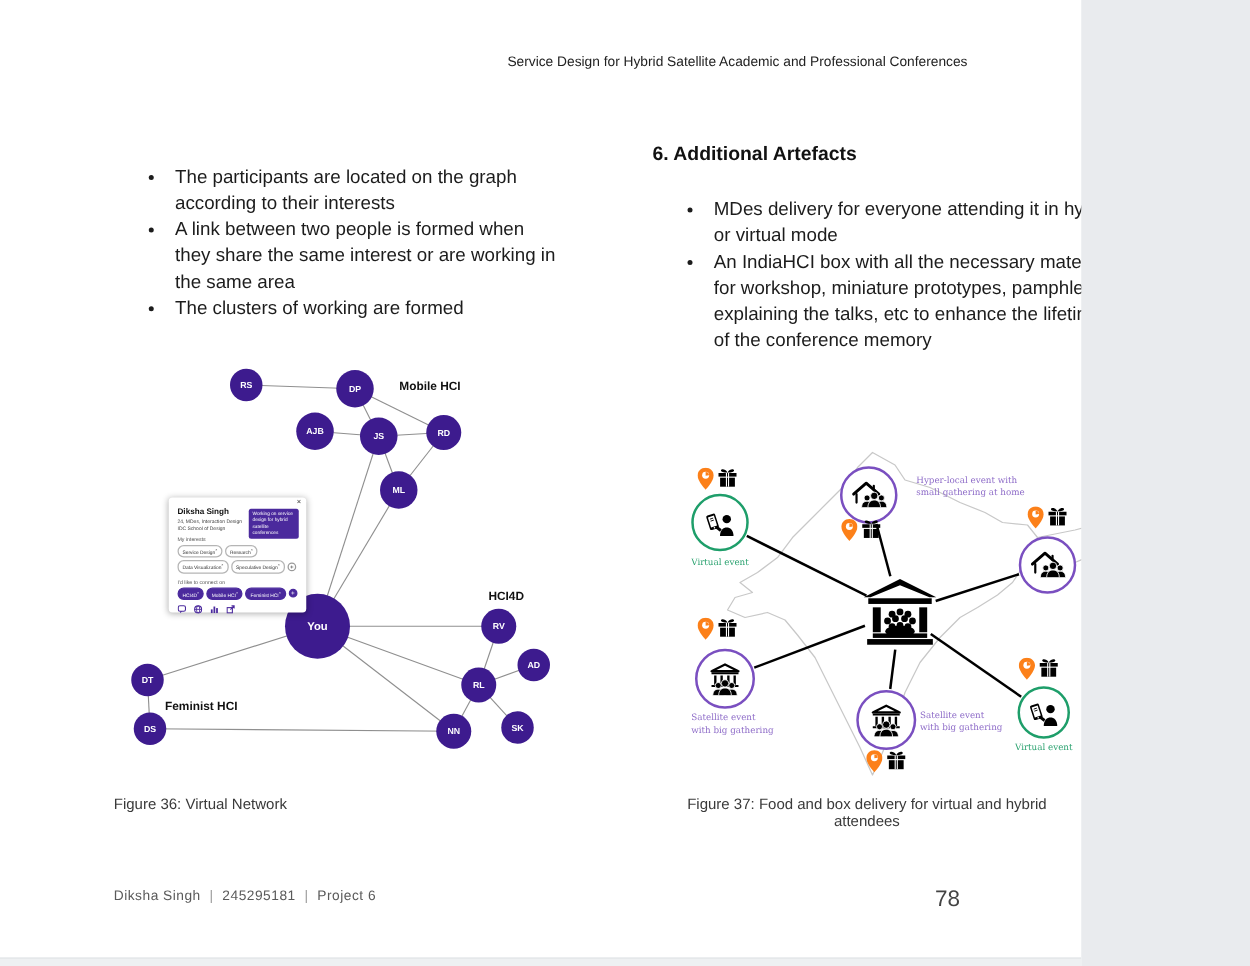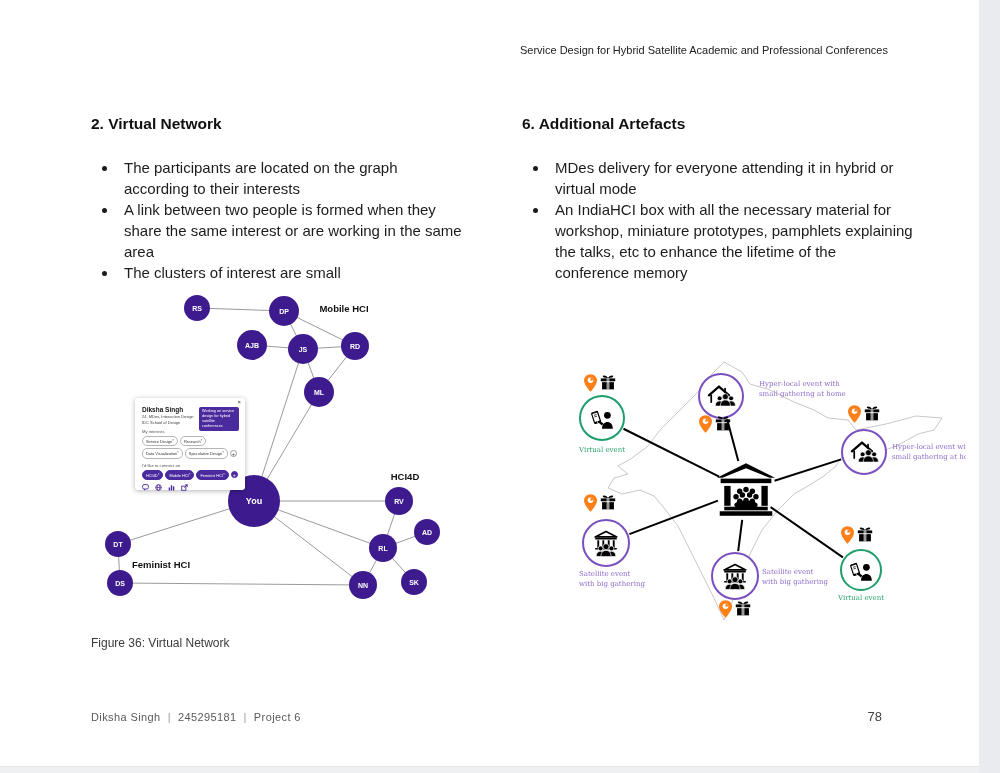--- a/index.html
+++ b/index.html
@@ -1,32 +1,32 @@
 <!DOCTYPE html>
 <html><head>
 <meta charset="utf-8">
 <style>
   html,body{margin:0;padding:0;background:#e9ebee;}
-  #page{position:relative;width:979px;height:773px;background:#ffffff;overflow:hidden;
+  #page{position:relative;width:865px;height:773px;background:#ffffff;overflow:hidden;
         font-family:"Liberation Sans",sans-serif;color:#1a1a1a;}
   .header-title{position:absolute;top:44px;right:91px;font-size:11px;color:#222;}
   .col{position:absolute;top:115px;}
   .col h2{font-size:15.5px;font-weight:bold;margin:0 0 24px 0;color:#111;}
-  .col ul{margin:0;padding:0 0 0 27px;font-size:15px;line-height:21px;color:#1c1c1c;}
+  .col ul{margin:16px;padding:0 0 0 27px;font-size:15px;line-height:21px;color:#1c1c1c;}
   .col ul li{margin:0;padding-left:6px;}
   #leftcol{left:91px;width:372px;}
   #rightcol{left:522px;width:392px;}
   .caption{position:absolute;top:636px;font-size:12px;color:#3a3a3a;letter-spacing:0;text-align:center;}
   #cap36{left:91px;} #cap37{left:522px;}
   .footer{position:absolute;top:711px;left:91px;font-size:11px;color:#5a5a5a;letter-spacing:.4px;}
   .footer .sep{color:#9a9a9a;padding:0 7px;}
-  .pagenum{position:absolute;top:709px;right:97px;font-size:13px;color:#444;}
+  .pagenum{position:absolute;top:709px;right:97px;font-size:18px;color:#444;}
   .bottom-strip{position:absolute;left:0;bottom:0;width:100%;height:6px;background:#eef0f2;border-top:1px solid #e2e5e8;}
   #fig36{position:absolute;left:85px;top:285px;width:385px;height:350px;}
-  #fig37{position:absolute;left:556px;top:358px;width:410px;height:272px;}
+  #fig37{position:absolute;left:530px;top:358px;width:410px;height:272px;}
   
   #card{position:absolute;left:50px;top:113px;width:110px;height:92px;background:#fff;border-radius:3px;
         box-shadow:0 1px 5px rgba(0,0,0,.3);padding:6px 6px 4px 7px;box-sizing:border-box;font-family:"Liberation Sans",sans-serif;}
   #card .close{position:absolute;top:1px;right:4px;font-size:6px;color:#333;line-height:6px;}
   #card .name{font-size:6.5px;font-weight:bold;color:#111;margin-top:2px;}
   #card .sub{font-size:4px;color:#444;line-height:5px;margin-top:1px;width:58px;}
   #card .badge{position:absolute;top:9px;right:6px;width:40px;background:#4b2a9d;color:#fff;font-size:3.8px;
         line-height:5px;border-radius:2px;padding:2px 3px;box-sizing:border-box;}
   #card .lbl{font-size:4.2px;color:#555;margin-top:4px;margin-bottom:2px;}
   .chiprow{display:flex;flex-wrap:wrap;gap:2px;align-items:center;}
@@ -38,25 +38,24 @@
   .iconrow{display:flex;gap:6px;margin-top:4px;align-items:center;}
 </style>
 </head>
 <body>
 
 <div id="page">
 
   <div class="header-title">Service Design for Hybrid Satellite Academic and Professional Conferences</div>
 
   <div id="leftcol" class="col">
-    <h2>2. Virtual Network</h2>
     <ul>
         <li>The participants are located on the graph according to their interests</li>
         <li>A link between two people is formed when they share the same interest or are working in the same area</li>
-        <li>The clusters of interest are small</li>
+        <li>The clusters of working are formed</li>
       </ul>
   </div>
 
   <div id="rightcol" class="col">
     <h2>6. Additional Artefacts</h2>
     <ul>
         <li>MDes delivery for everyone attending it in hybrid or virtual mode</li>
         <li>An IndiaHCI box with all the necessary material for workshop, miniature prototypes, pamphlets explaining the talks, etc to enhance the lifetime of the conference memory</li>
       </ul>
   </div>
@@ -277,19 +276,20 @@
           <use href="#ic-gift" x="308" y="47" width="16" height="16"></use>
           <use href="#ic-pin" x="28" y="136" width="13" height="18"></use>
           <use href="#ic-gift" x="44" y="136" width="16" height="16"></use>
           <use href="#ic-pin" x="163" y="242" width="13" height="18"></use>
           <use href="#ic-gift" x="179" y="242" width="16" height="16"></use>
           <use href="#ic-pin" x="285" y="168" width="13" height="18"></use>
           <use href="#ic-gift" x="301" y="168" width="16" height="16"></use>
         </g>
     </svg>
   </div>
+  <div id="cap37" class="caption">Figure 37: Food and box delivery for virtual and hybrid attendees</div>
 
   <div class="footer">
     <span>Diksha Singh</span><span class="sep">|</span><span>245295181</span><span class="sep">|</span><span>Project 6</span>
   </div>
   <div class="pagenum">78</div>
   <div class="bottom-strip"></div>
 </div>
 
 </body></html>

